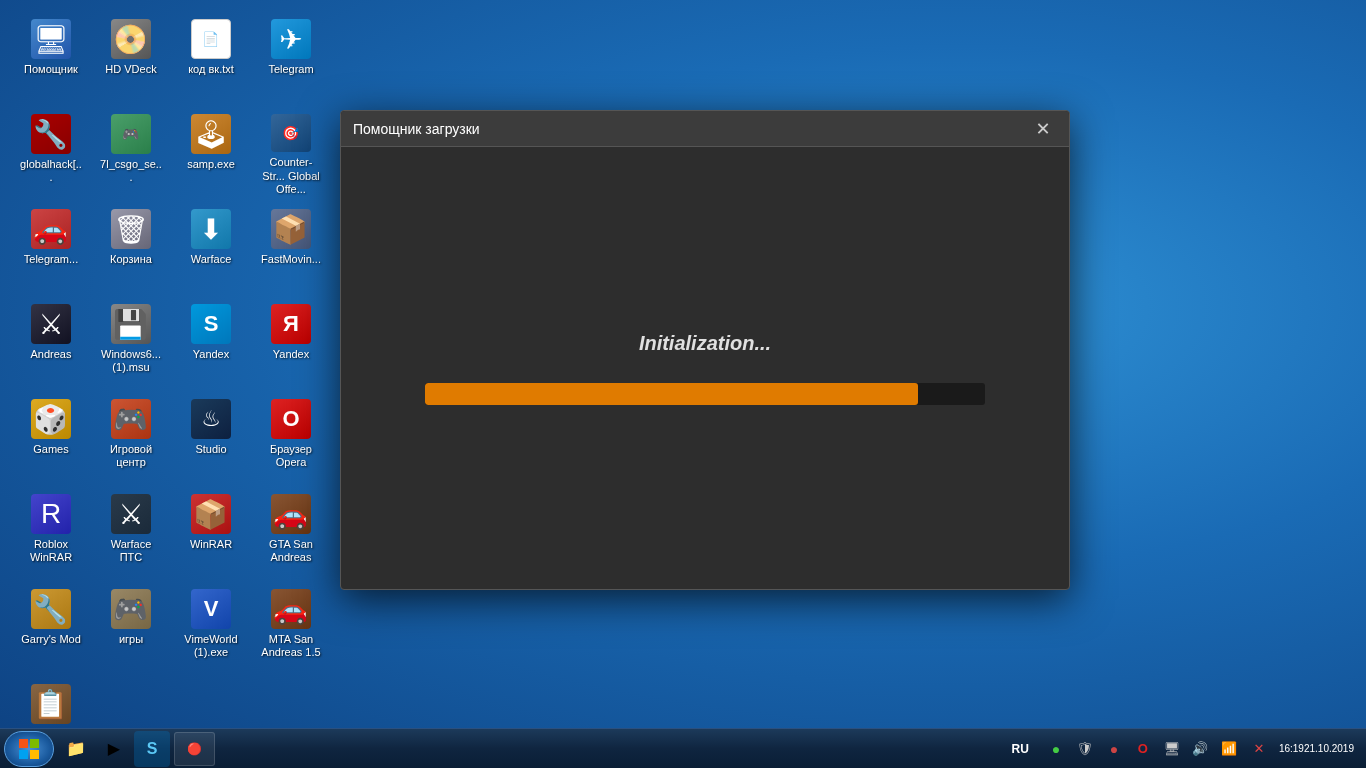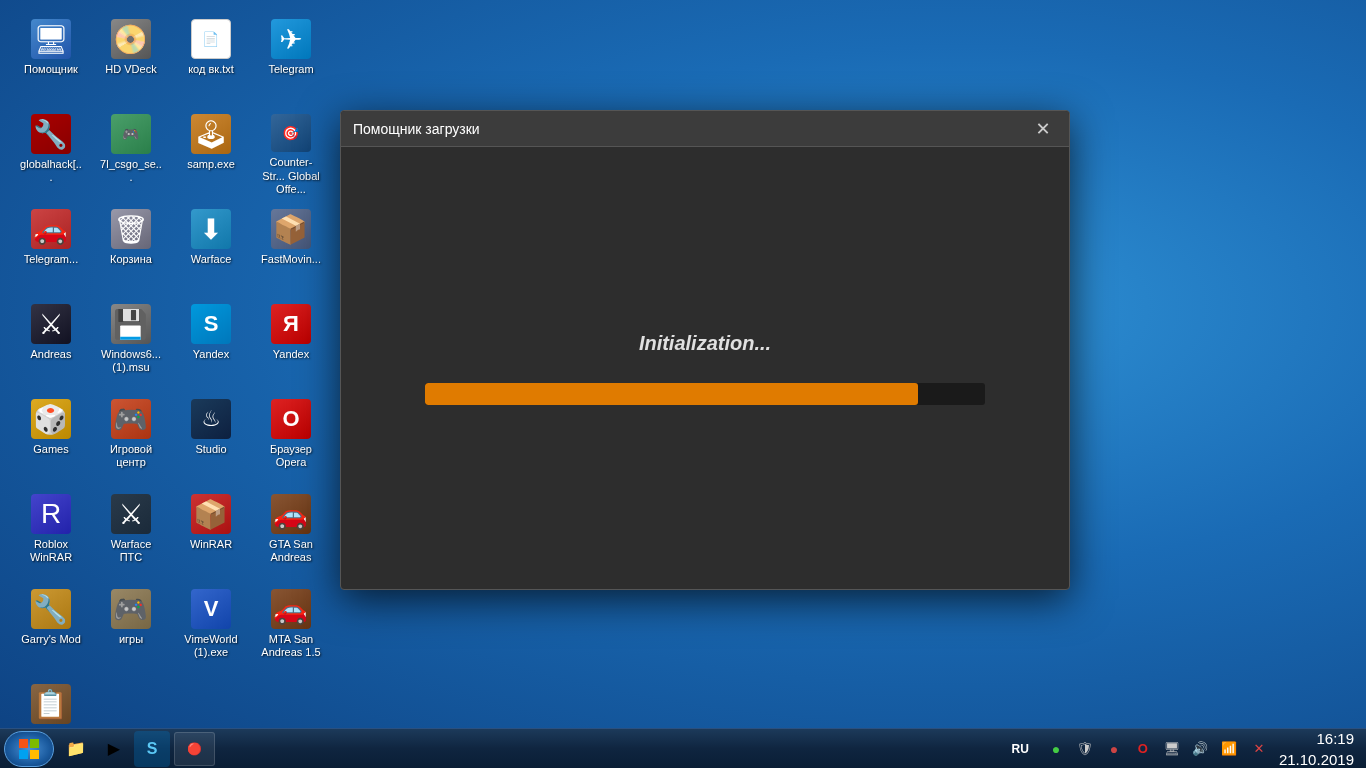--- a/index.html
+++ b/index.html
@@ -132,24 +132,24 @@
       display: flex;
       align-items: center;
       justify-content: center;
       font-size: 12px;
       color: #ccc;
       cursor: pointer;
     }
 
     .taskbar-clock {
       display: flex;
-      flex-direction: column;
+      flex-direction: row;
       align-items: flex-end;
       color: white;
-      font-size: 15px;
+      font-size: 10px;
       padding: 0 8px;
       line-height: 1.4;
     }
 
     .lang-indicator {
       color: white;
       font-size: 12px;
       padding: 0 6px;
       font-weight: bold;
     }

